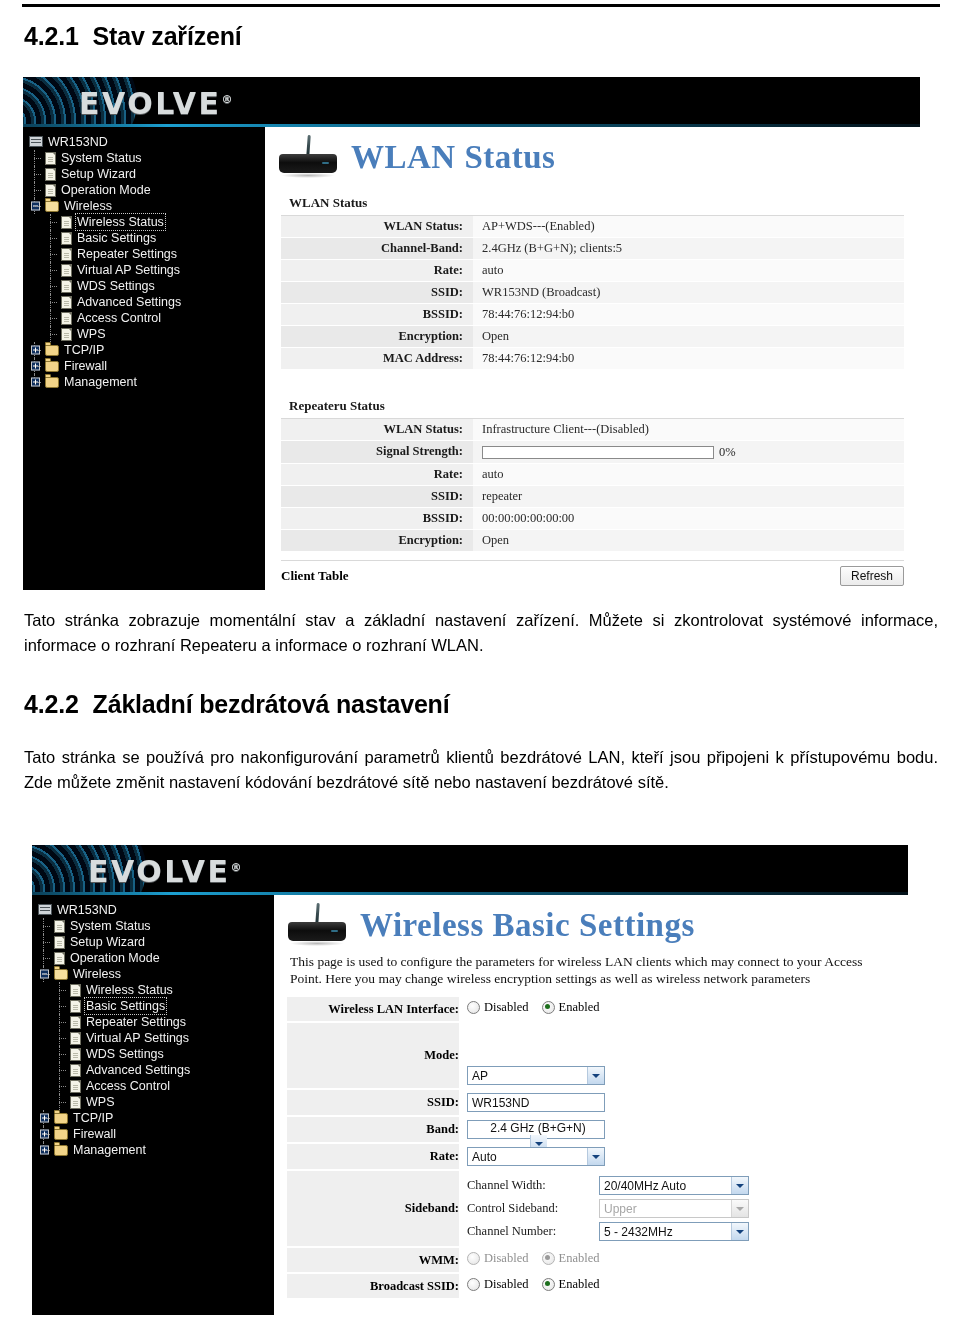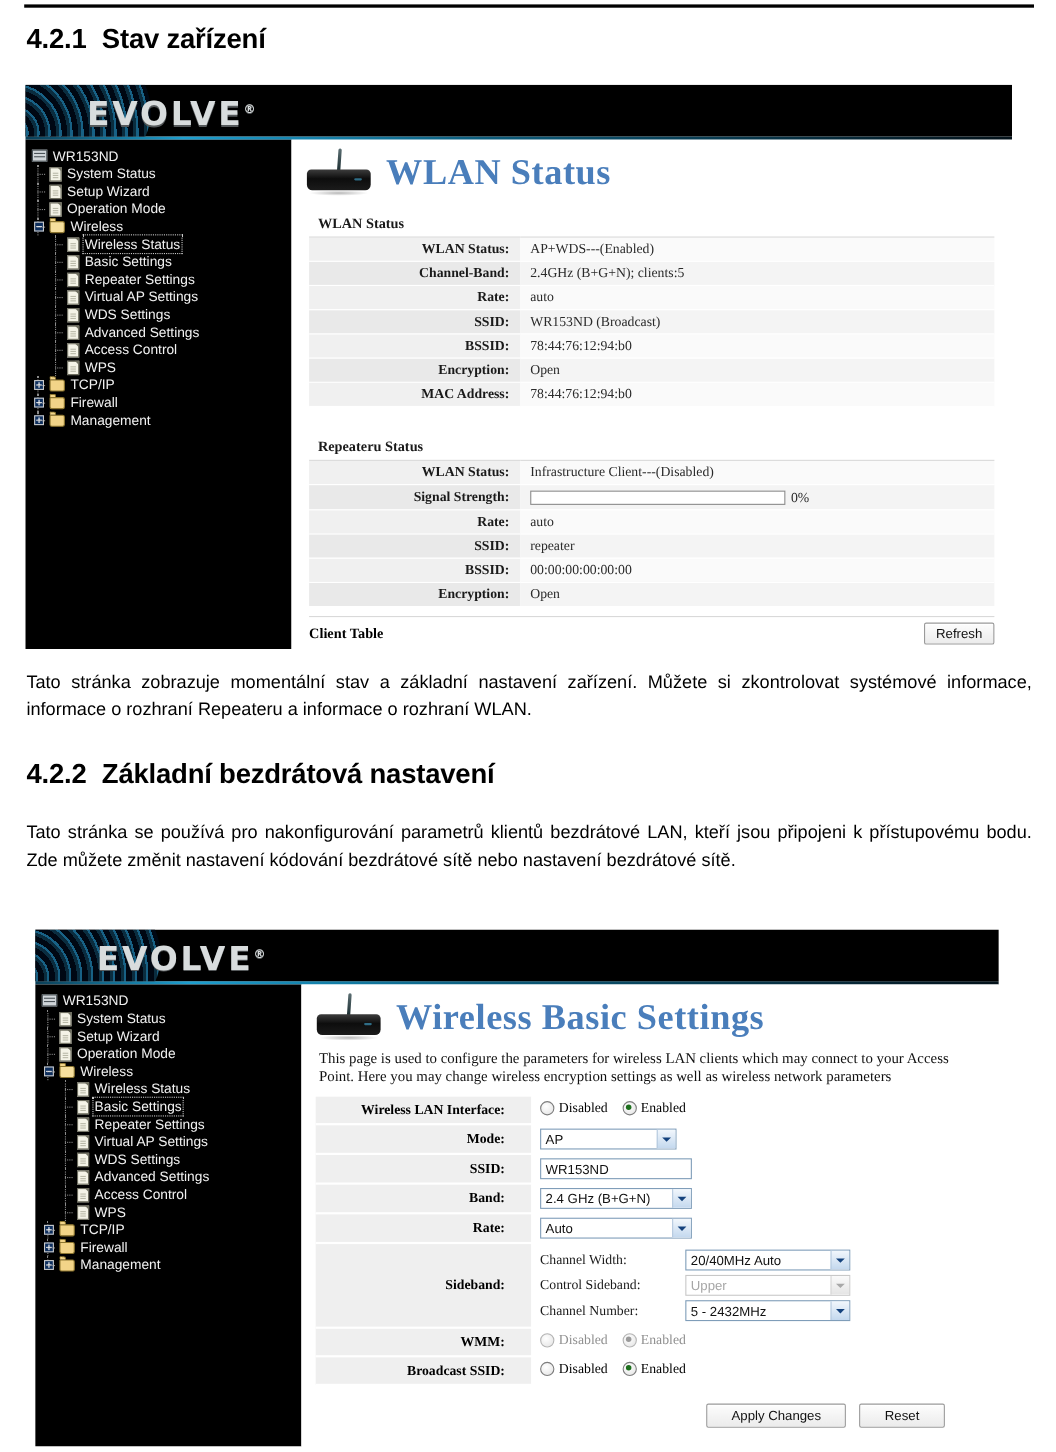--- a/index.html
+++ b/index.html
@@ -350,21 +350,21 @@
     margin: 10px 13px 0 13px;
     border-collapse: collapse;
     font-family: "Liberation Serif", serif;
     font-size: 12.5px;
   }
   .form-tbl td.flbl {
     width: 172px;
     text-align: right;
     font-weight: bold;
     font-size: 12.5px;
-    padding: 4px 24px 4px 0;
+    padding: 4px 0 4px 0;
     background: #efefef;
     border-bottom: 2px solid #fff;
     white-space: nowrap;
     vertical-align: middle;
   }
   .form-tbl td.fval {
     padding: 3px 0 3px 8px;
     background: #fff;
     border-bottom: 2px solid #fff;
     vertical-align: middle;
@@ -842,36 +842,36 @@
             </span>
             <span class="radio-wrap">
               <span class="radio on"></span>
               <span class="radio-lbl">Enabled</span>
             </span>
           </td>
         </tr>
         <tr>
           <td class="flbl">Mode:</td>
           <td class="fval">
-            <span class="select" style="width:124px;">
+            <span class="select" style="width:138px;margin-top:40px;">
               <span>AP</span>
               <span class="arrow"></span>
             </span>
           </td>
         </tr>
         <tr>
           <td class="flbl">SSID:</td>
           <td class="fval">
             <input class="textinput" style="width: 138px;" type="text" value="WR153ND">
           </td>
         </tr>
         <tr>
           <td class="flbl">Band:</td>
           <td class="fval">
-            <span class="select" style="width:138px;">
+            <span class="select" style="width:138px;flex-direction:column;">
               <span>2.4 GHz (B+G+N)</span>
               <span class="arrow"></span>
             </span>
           </td>
         </tr>
         <tr>
           <td class="flbl">Rate:</td>
           <td class="fval">
             <span class="select" style="width:138px;">
               <span>Auto</span>

